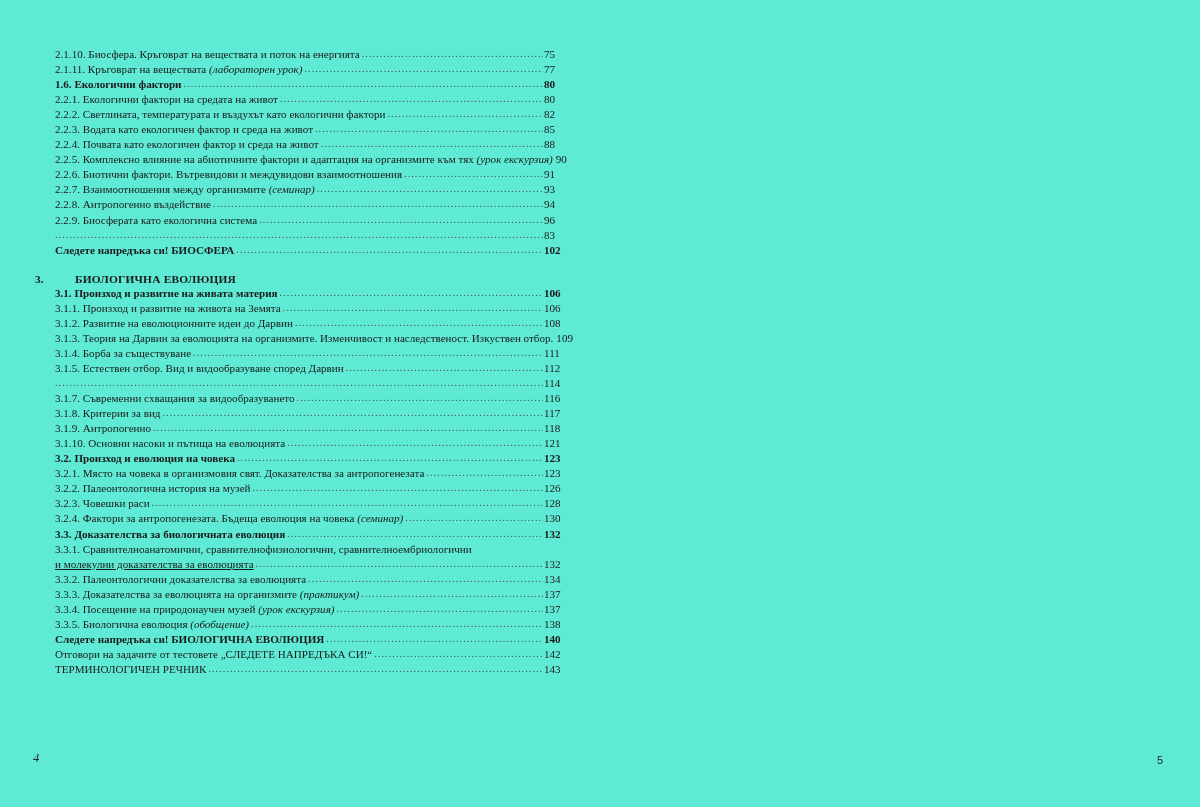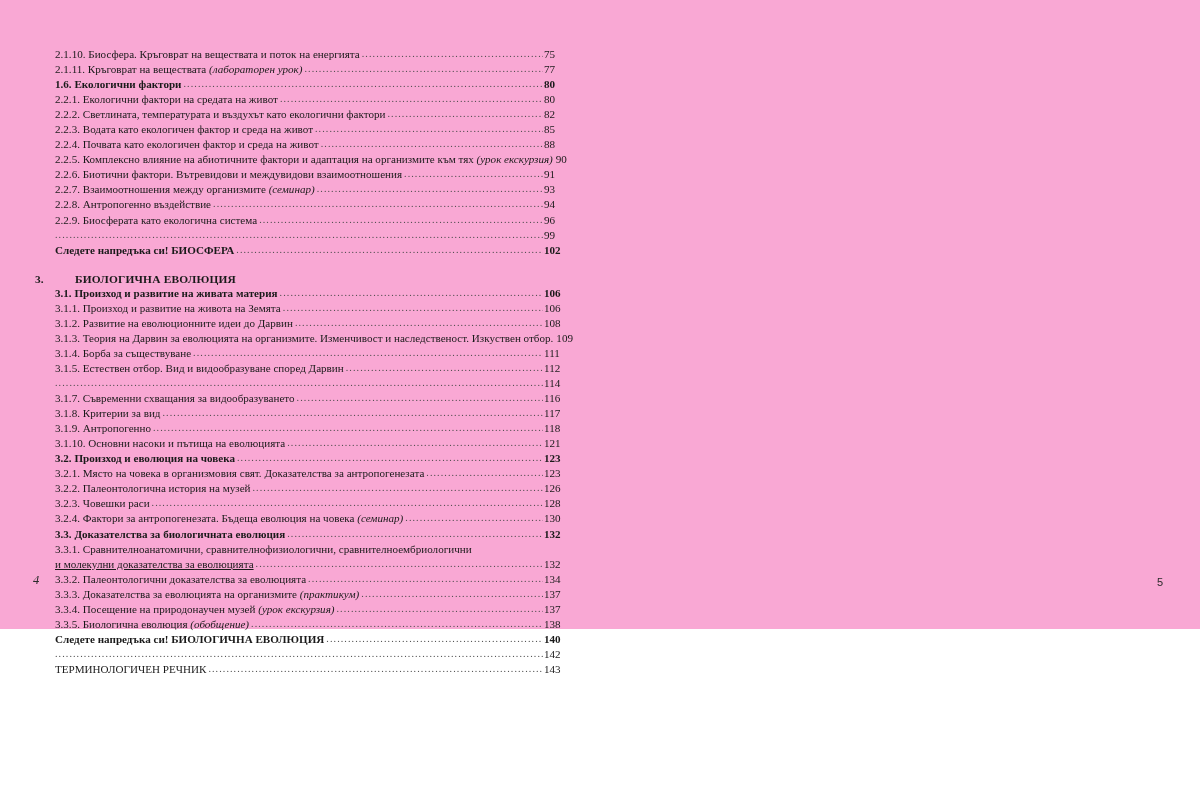--- a/index.html
+++ b/index.html
@@ -17,23 +17,23 @@
   }
 
   .spread {
     position: absolute;
     inset: 0;
     display: flex;
   }
 
   .page {
     position: relative;
-    height: 629px;
+    height: 807px;
     box-sizing: border-box;
-    background: #f9a8d4;
+    background: #5eead4;
   }
   .page-left  { width: 600px; }
   .page-right { width: 600px; }
 
   
   .toc {
     position: absolute;
     left: 55px;
     top: 47px;
     width: 511px;
@@ -166,21 +166,21 @@
           <span class="t-dots">........................................................................................................................................................................................................</span>
           <span class="t-page">94</span>
         </div>
         <div class="toc-row">
           <span class="t-label">2.2.9. Биосферата като екологична система</span>
           <span class="t-dots">........................................................................................................................................................................................................</span>
           <span class="t-page">96</span>
         </div>
         <div class="toc-row">
           <span class="t-dots">........................................................................................................................................................................................................</span>
-          <span class="t-page">99</span>
+          <span class="t-page">83</span>
         </div>
         <div class="toc-row bold">
           <span class="t-label">Следете напредъка си! БИОСФЕРА</span>
           <span class="t-dots">........................................................................................................................................................................................................</span>
           <span class="t-page">102</span>
         </div>
         <div class="toc-gap"></div>
         <div class="chapter-head">
           <span class="ch-num">3.</span>
           <span class="ch-title">БИОЛОГИЧНА ЕВОЛЮЦИЯ</span>
@@ -298,20 +298,21 @@
           <span class="t-label">3.3.5. Биологична еволюция <span class="ital">(обобщение)</span></span>
           <span class="t-dots">........................................................................................................................................................................................................</span>
           <span class="t-page">138</span>
         </div>
         <div class="toc-row bold">
           <span class="t-label">Следете напредъка си! БИОЛОГИЧНА ЕВОЛЮЦИЯ</span>
           <span class="t-dots">........................................................................................................................................................................................................</span>
           <span class="t-page">140</span>
         </div>
         <div class="toc-row">
+          <span class="t-label">Отговори на задачите от тестовете „СЛЕДЕТЕ НАПРЕДЪКА СИ!“</span>
           <span class="t-dots">........................................................................................................................................................................................................</span>
           <span class="t-page">142</span>
         </div>
         <div class="toc-row">
           <span class="t-label">ТЕРМИНОЛОГИЧЕН РЕЧНИК</span>
           <span class="t-dots">........................................................................................................................................................................................................</span>
           <span class="t-page">143</span>
         </div>
       </div>
     <div class="folio folio-left">4</div>

